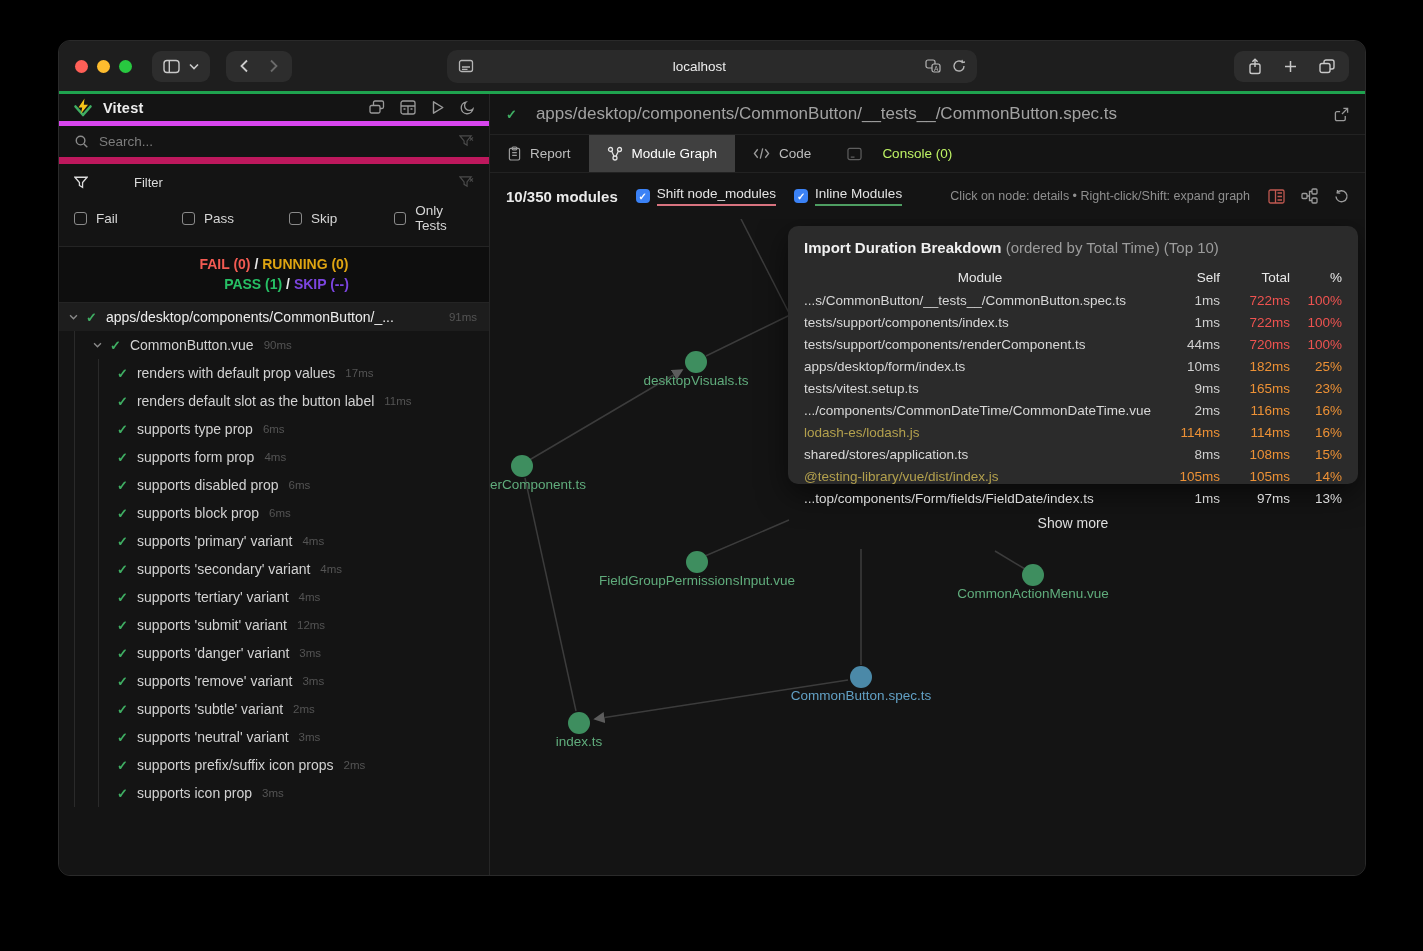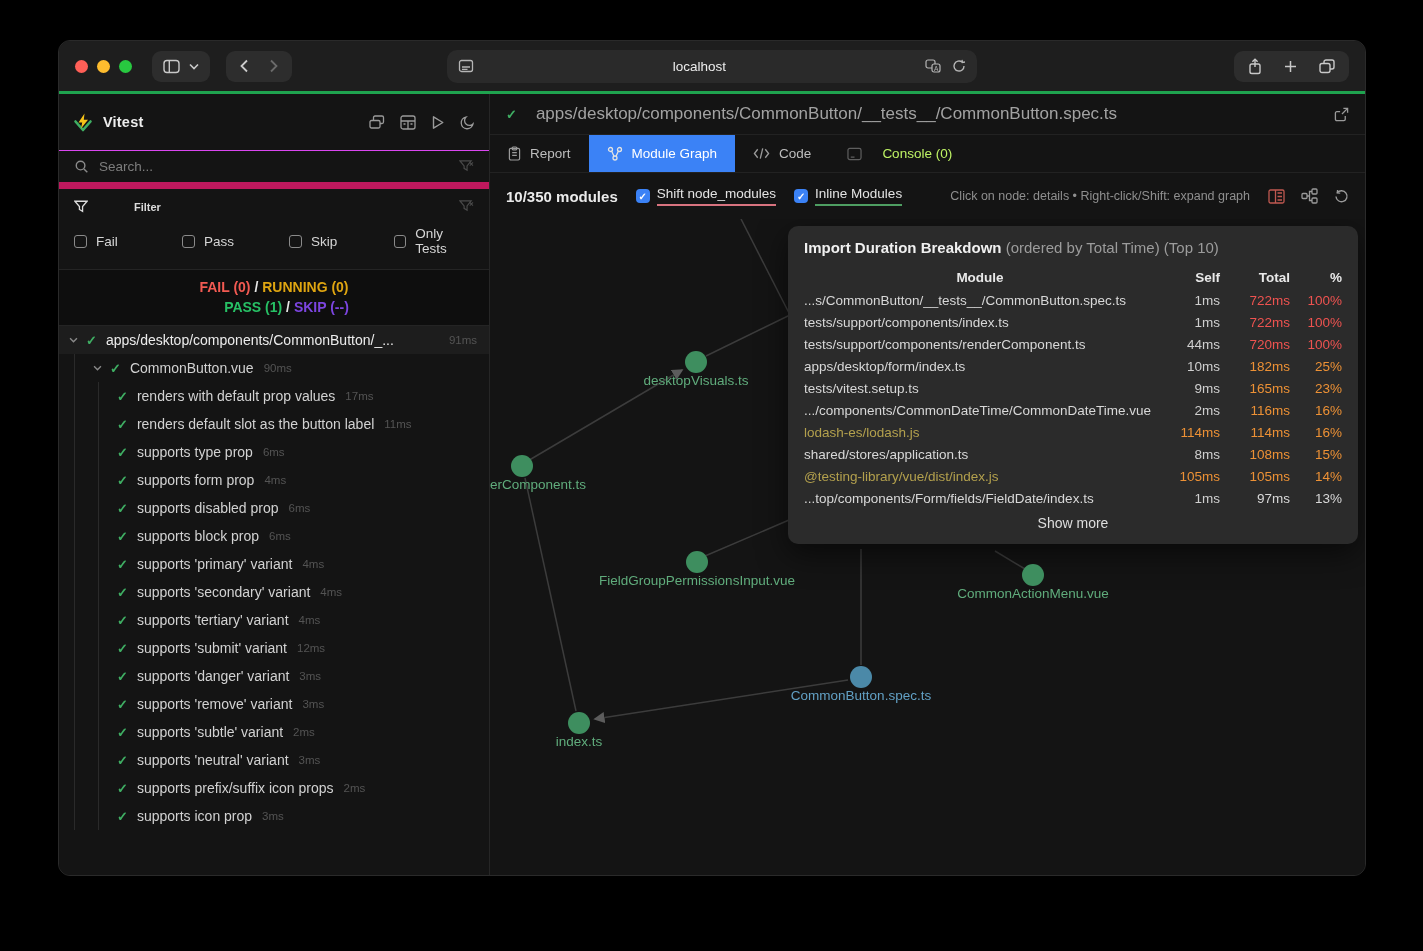--- a/index.html
+++ b/index.html
@@ -23,30 +23,30 @@
   .addr-icons { display:flex; gap:10px; align-items:center; color:#b5b5b5; }
   .right-pill { margin-left:auto; padding:0 14px; gap:22px; }
   .progress { height:3px; background:var(--accent-green); }
   
   .app { display:flex; height:783px; background:#141414; }
   .sidebar { width:431px; border-right:1px solid #262626; display:flex; flex-direction:column; }
   .main { flex:1; display:flex; flex-direction:column; min-width:0; }
   .icon { display:inline-flex; align-items:center; justify-content:center; }
   .icon svg { display:block; }
   
-  .sb-head { height:57px; display:flex; align-items:center; gap:10px; padding:0 14px; border-bottom:1px solid #d946ef; }
+  .sb-head { height:32px; display:flex; align-items:center; gap:10px; padding:0 14px; border-bottom:5px solid #d946ef; }
   .sb-title { font-size:14.5px; font-weight:700; color:#ededed; letter-spacing:.2px; }
   .sb-actions { margin-left:auto; display:flex; gap:15px; color:#9a9a9a; }
   .sb-search { height:38px; display:flex; align-items:center; gap:10px; padding:0 15px; border-bottom:7px solid #be185d; color:#8a8a8a;justify-content:center; }
   .sb-search-ph { font-size:13.5px; color:#7d7d7d; flex:1; }
   .sb-search .dim { color:#4a4a4a; }
   
   .filter { padding:11px 15px 13px; }
   .filter-title-row { display:flex; align-items:center; gap:9px; color:#dcdcdc; margin-bottom:13px; }
-  .filter-title { font-size:11px; font-weight:700;padding-left:37px; }
+  .filter-title { font-size:13px; font-weight:400;padding-left:37px; }
   .filter-title-row .dim { margin-left:auto; color:#4a4a4a; }
   .filter-checks { display:grid; grid-template-columns:108px 107px 105px auto; }
   .chk { display:flex; align-items:center; gap:9px; font-size:13.5px; color:#d6d6d6; cursor:default; }
   .box { width:13px; height:13px; border:1.5px solid #8a8a8a; border-radius:3px; background:transparent; }
   
   .status { background:#0e0e0e; border-top:1px solid #242424; border-bottom:1px solid #242424;
             padding:7px 0 8px; text-align:center; font-size:14px; font-weight:700; line-height:20px; }
   .st-fail { color:var(--fail-red); } .st-run { color:var(--running-yellow); }
   .st-pass { color:var(--pass-green);padding-left:25px; } .st-skip { color:var(--skip-purple); }
   .st-sep { color:#e8e8e8; }
@@ -61,21 +61,21 @@
   .check { color:var(--check-green); font-weight:700; margin-right:9px; font-size:13px; }
   .t-time { color:#545454; font-size:11.5px; margin-left:10px; }
   .trow.root .t-time { margin-left:auto; margin-right:12px; }
   
   .file-head { height:41px; display:flex; align-items:center; gap:10px; padding:0 16px; border-bottom:1px solid #222; }
   .file-path { font-size:17px; color:#a2a2a2; flex:1; white-space:nowrap; overflow:hidden; }
   .file-head .ext { color:#9a9a9a; }
   .tabs { height:38px; display:flex; align-items:stretch; border-bottom:1px solid #222; }
   .tab { display:flex; align-items:center; gap:9px; padding:0 18px; font-size:13.5px; color:#bdbdbd; cursor:default; }
   .tab .icon { color:#9a9a9a; }
-  .tab.active { background:#3b82f6; color:#fff; }
+  .tab.active { background:#404040; color:#fff; }
   .tab.active .icon { color:#e2e2e2; }
   .tab.disabled { color:#bef264;gap:20px; } .tab.disabled .icon { color:#5f5f5f; }
   
   .controls { height:46px; display:flex; align-items:center; padding:0 16px; gap:18px; }
   .mod-count { font-size:15px; font-weight:700; color:#eaeaea; }
   .gchk { display:flex; align-items:center; gap:7px; font-size:13.5px; color:#e3e3e3; cursor:default; }
   .bluebox { width:14px; height:14px; border-radius:4px; background:var(--checkbox-blue); color:#fff;
              font-size:10px; font-weight:700; display:flex; align-items:center; justify-content:center; }
   .u-pink { border-bottom:2px solid var(--underline-pink); padding-bottom:3px; }
   .u-green { border-bottom:2px solid var(--underline-green); padding-bottom:3px; }
@@ -86,26 +86,26 @@
   .graph { position:relative; flex:1; overflow:hidden; }
   .graph svg.edges { position:absolute; inset:0; }
   .gnode { position:absolute; width:22px; height:22px; border-radius:50%; transform:translate(-50%,-50%); cursor:pointer; }
   .gnode.green { background:var(--node-green); }
   .gnode.blue { background:var(--node-blue); }
   .glabel { position:absolute; font-size:13.5px; white-space:nowrap; transform:translateX(-50%); }
   .glabel.green { color:var(--label-green); }
   .glabel.blue { color:var(--label-blue); }
   .glabel.anchor-left { transform:none; }
   
-  .panel { position:absolute; left:298px; top:7px; width:570px; height:318px; background:#2b2b2b;
+  .panel { position:absolute; left:298px; top:7px; width:570px; height:258px; background:#2b2b2b;
            border-radius:10px; box-shadow:0 10px 30px rgba(0,0,0,.55); padding:13px 16px 10px; }
   .p-title { font-size:15px; color:#f0f0f0; font-weight:700; margin-bottom:9px; }
   .p-title .sub { color:#9c9c9c; font-weight:400; }
   .p-grid { display:grid; grid-template-columns:1fr 58px 64px 46px; column-gap:6px; align-items:center; }
-  .p-grid.header { font-weight:700; color:#e8e8e8; font-size:13.5px; height:24px; }
+  .p-grid.header { font-weight:400; color:#e8e8e8; font-size:13.5px; height:24px; }
   .p-grid.row { font-size:13.5px; height:22px; color:#d8d8d8; }
   .p-grid .c-mod { white-space:nowrap; overflow:hidden; }
   .p-grid.header .c-mod { text-align:center; }
   .c-self, .c-total, .c-pct { text-align:right; }
   .p-grid.row .c-self { color:#cfcfcf; }
   .val-red { color:var(--hot-red) !important; }
   .val-orange { color:var(--warm-orange) !important; }
   .mod-ext { color:var(--ext-yellow) !important; }
   .show-more { text-align:center; font-size:14px; color:#dedede; margin-top:6px; cursor:pointer; }
 </style>

